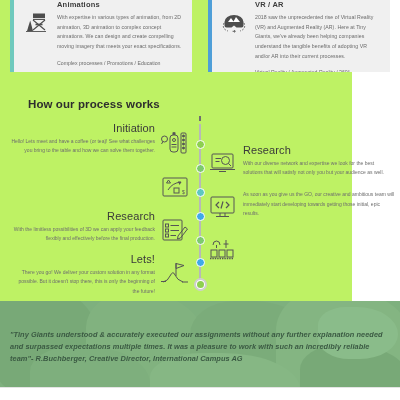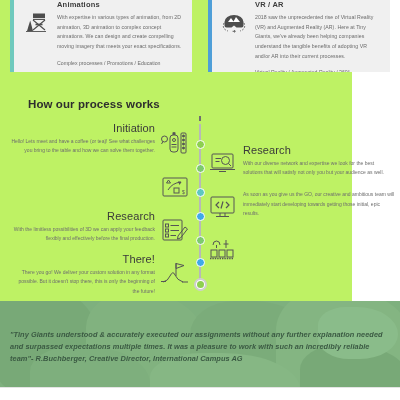--- a/index.html
+++ b/index.html
@@ -239,21 +239,21 @@
               <rect x="5.5" y="17" width="3" height="3"></rect>
               <path d="M10.5 8.5 L19 8.5 M10.5 13.5 L19 13.5 M10.5 18.5 L16 18.5"></path>
               <path d="M18 19 L25 10 L27.5 12 L20.5 21 L17.5 22 Z"></path>
             </g>
           </svg>
         </div>
       </div>
 
       <div class="step-l" style="top:131px;">
         <div class="txtblock">
-          <div class="step-title">There!</div>
+          <div class="step-title">Lets!</div>
           <div class="step-desc">There you go! We deliver your custom solution in any format possible. But it doesn't stop there, this is only the beginning of the future!</div>
         </div>
         <div class="icon">
           <svg width="30" height="28" viewBox="0 0 30 28">
             <g fill="none" stroke="#555" stroke-width="1">
               <path d="M16 3 L16 16"></path>
               <path d="M16 3.5 L24 5.5 L16 8.5 Z"></path>
               <path d="M3 22 q5 -1 7 -6 q3 -6 5 -1 q2 5 8 7"></path>
               <path d="M1 21.5 L6 21.5 M22 22 L28 22"></path>
             </g>

